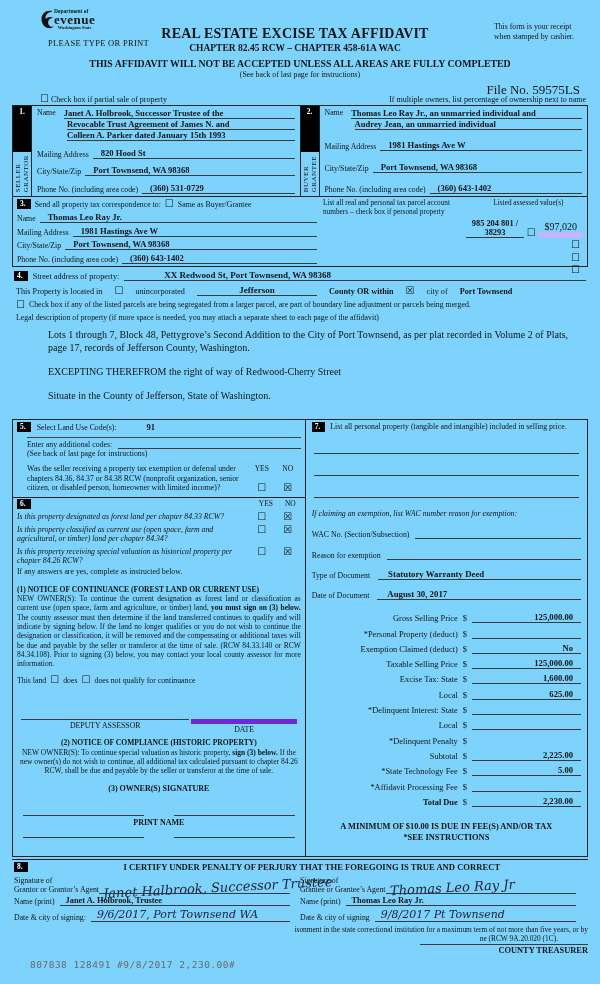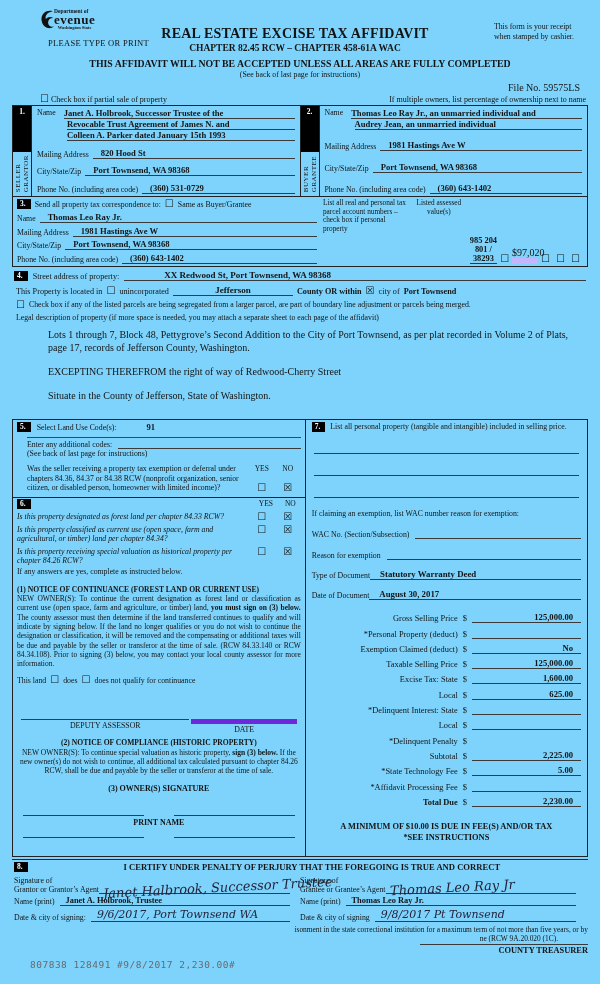--- a/index.html
+++ b/index.html
@@ -21,21 +21,21 @@
   .logo-dept { font-size:5.5px; font-weight:bold; }
   .logo-name { font-size:13px; font-weight:bold; letter-spacing:.5px; line-height:11px; }
   .logo-tag { font-size:4.5px; font-weight:bold; text-align:center; }
   .please { position:absolute; left:36px; top:32px; font-size:8.5px; letter-spacing:.3px; }
   .titleblk { position:absolute; left:130px; right:140px; top:20px; text-align:center; }
   .title { font-size:14px; font-weight:bold; letter-spacing:.2px; }
   .subtitle { font-size:9.5px; font-weight:bold; margin-top:1px; }
   .receipt { position:absolute; right:14px; top:16px; font-size:7.8px; text-align:left; line-height:9.5px; }
   .warn { position:absolute; left:0; right:0; top:52px; text-align:center; font-size:9.8px; font-weight:bold; }
   .seeback { position:absolute; left:0; right:0; top:64px; text-align:center; font-size:7.8px; }
-  .fileno { position:absolute; right:8px; top:76px; font-size:10px; }
+  .fileno { position:absolute; right:8px; top:76px; font-size:13px; }
   .prerow { display:flex; justify-content:space-between; font-size:8px; padding:0 2px 1px 28px; align-items:flex-end; }
   
   .box12 { border:1px solid #222; display:flex; height:92px; }
   .vstrip { width:19px; border-right:1px solid #222; display:flex; flex-direction:column; }
   .numblock { background:#000; color:#fff; height:46px; text-align:center; font-size:7.5px; font-weight:bold; padding-top:1px; }
   .vlabelwrap { flex:1; display:flex; align-items:center; justify-content:center; }
   .vtext { writing-mode:vertical-rl; transform:rotate(180deg); font-size:7px; letter-spacing:.5px; line-height:8px; }
   .vtext span { display:block; }
   .halfpane { flex:1; padding:2px 5px 2px 5px; display:flex; flex-direction:column; }
   .halfpane.rb { border-right:1px solid #222; }
@@ -44,33 +44,33 @@
   .fval { flex:1; border-bottom:1px solid #3a3a3a; font-weight:bold; font-size:8.6px; padding-left:8px; }
   .nameblock { font-size:7.8px; }
   .nline { border-bottom:1px solid #3a3a3a; font-weight:bold; font-size:8.6px; margin-left:30px; }
   .nfirst { display:flex; }
   .nfirst .lab { margin-right:8px; }
   .nfirst .nline { flex:1; margin-left:0; }
   
   .box3 { border:1px solid #222; border-top:none; display:flex; height:70px; padding:2px 4px; }
   .s3left { width:53%; display:flex; flex-direction:column; font-size:7.8px; }
   .s3hdr { display:flex; align-items:center; gap:4px; }
-  .s3right { width:47%; padding-left:6px; display:flex; flex-direction:row; font-size:7.3px; }
+  .s3right { width:47%; padding-left:6px; display:flex; flex-direction:column; font-size:7.3px;align-items:flex-end; }
   .s3rh { display:flex; }
   .s3rh .ph { width:58%; line-height:8.6px; }
   .s3rh .ah { width:42%; text-align:center; line-height:8.6px; }
   .prow { display:flex; align-items:flex-end; margin-top:2.5px; gap:3px; }
   .pnum { flex:1; border-bottom:1px solid #3a3a3a; text-align:center; font-weight:bold; font-size:8.4px; }
   .pval { width:38%; border-bottom:6px solid #c4b5fd; text-align:center; font-size:10px; }
   .numbox { background:#000; color:#fff; font-size:7.5px; font-weight:bold; padding:0 5px 1px 3px; display:inline-block; }
   
   .s4 { padding:3px 2px 0 2px; font-size:8.2px; }
   .s4row { display:flex; align-items:flex-end; gap:5px; margin-bottom:3px; }
   .s4street { flex:1; border-bottom:1px solid #3a3a3a; font-weight:bold; font-size:9px; padding-left:40px; }
-  .s4loc { display:flex; align-items:flex-end; gap:4px; margin:4px 0 4px 2px; }
+  .s4loc { display:flex; align-items:flex-end; gap:12px; margin:4px 0 4px 2px; }
   .jeff { width:120px; border-bottom:1px solid #3a3a3a; text-align:center; font-weight:bold; font-size:9px; }
   .s4seg { display:flex; gap:4px; margin:3px 0 3px 2px; font-size:7.8px; }
   .s4legal { font-size:7.8px; margin-left:2px; }
   .legalblock { padding:6px 16px 6px 36px; font-size:10px; line-height:13px; }
   .legalblock p { margin-bottom:11px; }
   
   .twocol { border:1px solid #222; display:flex; height:438px; }
   .lcol { width:51%; border-right:1px solid #222; padding:2px 4px; font-size:7.8px; display:flex; flex-direction:column; }
   .rcol { width:49%; padding:2px 6px; font-size:7.8px; display:flex; flex-direction:column; }
   .s5hdr { display:flex; align-items:center; gap:6px; }
@@ -94,24 +94,24 @@
   .dar { flex:1; border-top:5px solid #6d28d9; text-align:center; padding-top:1px; }
   .n2 { margin-top:4px; text-align:center; line-height:9.3px; font-size:7.5px; }
   .ownsig { text-align:center; font-weight:bold; margin-top:8px; font-size:8px; }
   .pnlines { display:flex; gap:30px; margin-top:22px; padding:0 6px; }
   .pnl { flex:1; border-top:1px solid #3a3a3a; }
   .pname { text-align:center; font-weight:bold; margin-top:2px; font-size:8px; }
   
   .s7hdr { display:flex; gap:5px; }
   .s7hdr .ht { line-height:9.6px; }
   .ppline { border-bottom:1px solid #3a3a3a; height:22px; margin:0 2px; }
-  .exnote { margin-top:11px; }
+  .exnote { margin-top:11px;font-style:italic; }
   .wacrow { display:flex; align-items:flex-end; margin-top:12px; gap:6px; }
   .wacrow .u { flex:1; }
-  .docrow { display:flex; align-items:flex-end; margin-top:9px; gap:0; }
+  .docrow { display:flex; align-items:flex-end; margin-top:9px; gap:8px; }
   .docval { flex:1; border-bottom:1px solid #3a3a3a; font-weight:bold; font-size:8.8px; padding-left:10px; }
   .money { margin-top:8px; }
   .mrow { display:flex; align-items:flex-end; height:15.3px; }
   .mlabel { width:146px; text-align:right; font-size:8.4px; white-space:nowrap; }
   .mdollar { width:14px; text-align:center; font-size:8.4px; }
   .mval { flex:1; border-bottom:1px solid #3a3a3a; text-align:right; font-weight:bold; font-size:8.6px; padding-right:8px; }
   .mval.noline { border-bottom:none; }
   .minnote { text-align:center; font-weight:bold; margin-top:14px; font-size:8.4px; line-height:11px; }
   
   .s8 { border-top:1px solid #222; margin-top:2px; padding:2px 2px 0 2px; }

